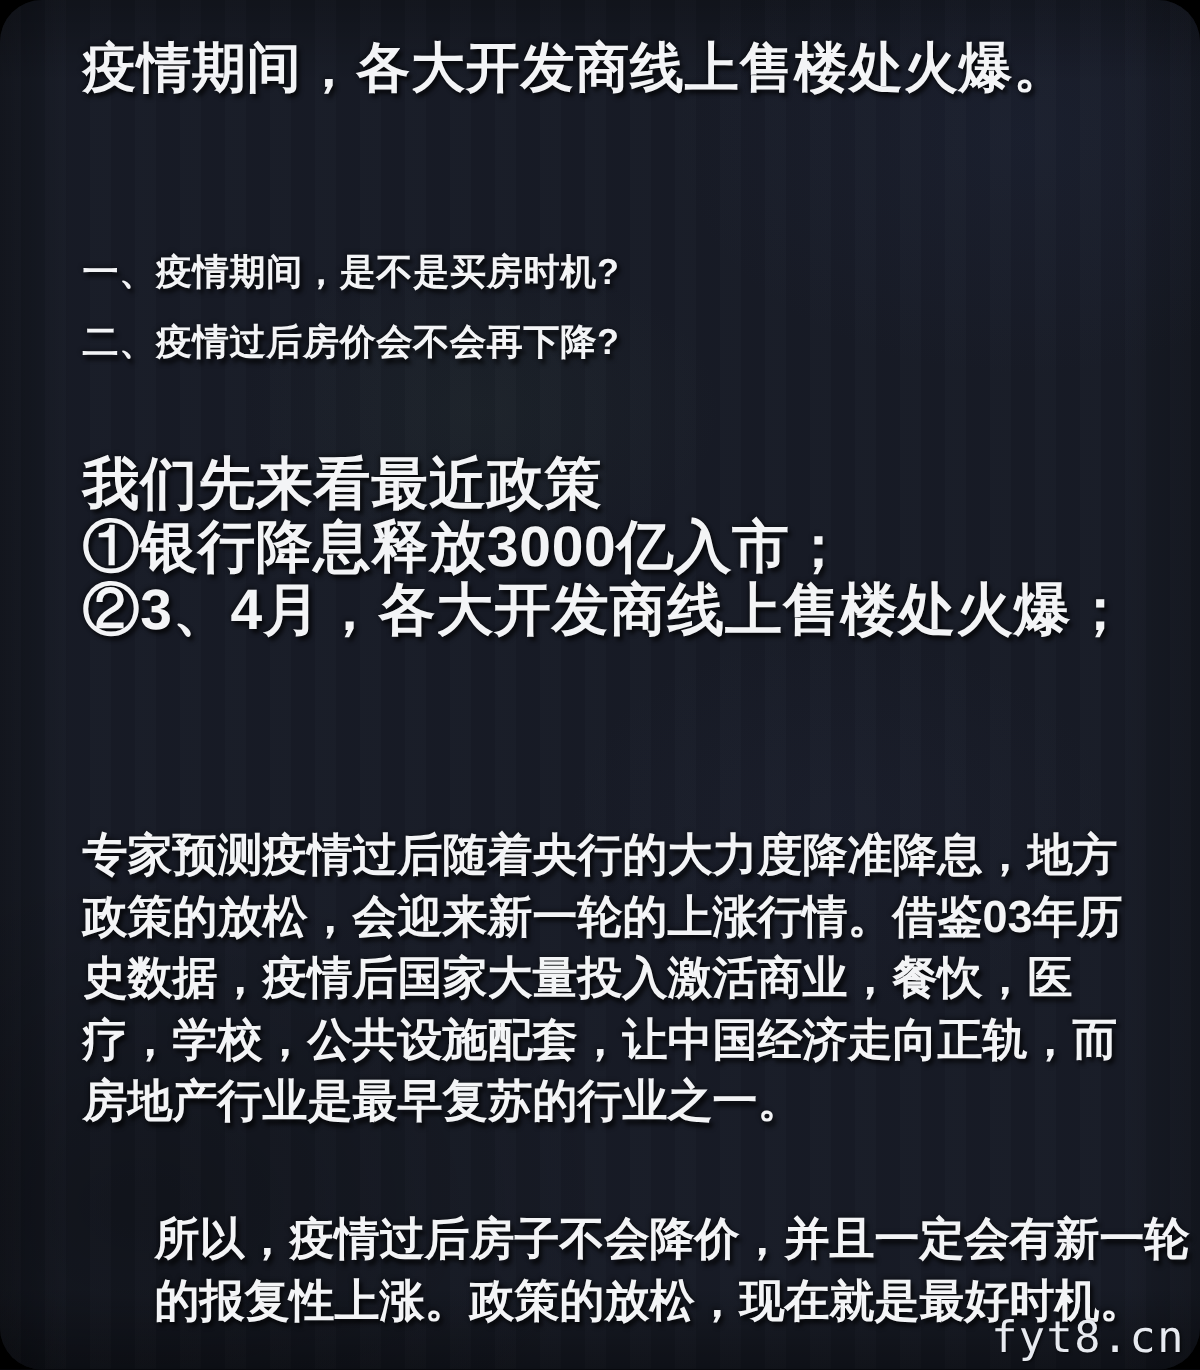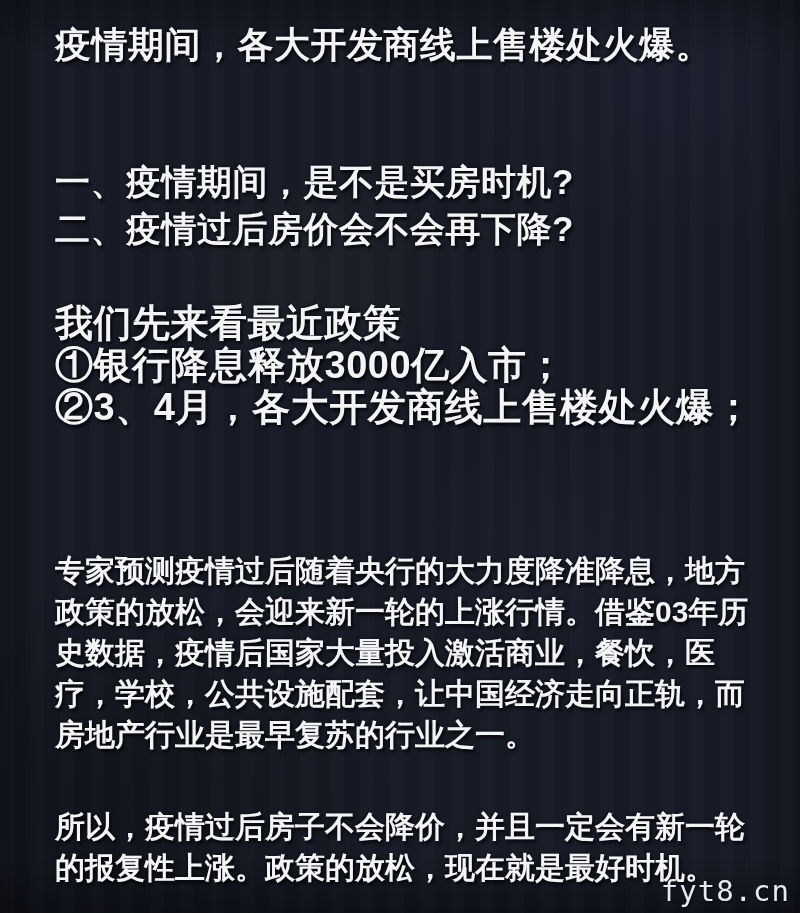--- a/index.html
+++ b/index.html
@@ -9,20 +9,21 @@
   }
   .canvas {
     position: relative;
     width: 800px;
     height: 913px;
     overflow: hidden;
     background: #171b26;
     font-family: "Liberation Sans", sans-serif;
     font-weight: bold;
     color: #f3f4f6;
+    border-radius: 28px;
   }
   
   .canvas::before {
     content: "";
     position: absolute;
     inset: 0;
     pointer-events: none;
     background:
       radial-gradient(230px 150px at 40% 30%, rgba(70, 95, 72, 0.10), transparent 70%),
       radial-gradient(320px 220px at 85% 10%, rgba(45, 55, 90, 0.16), transparent 72%),
@@ -50,39 +51,40 @@
     text-shadow: 2px 3px 3px rgba(0,0,0,0.70), -1px -1px 3px rgba(0,0,0,0.40);
   }
   .intro {
     top: 21px;
     font-size: 36px;
     line-height: 48px;
     letter-spacing: 0.5px;
   }
   .questions {
     top: 158px;
-    font-size: 35px;
+    font-size: 24px;
     line-height: 47px;
     letter-spacing: 0.5px;
   }
   .policy {
     top: 302px;
     font-size: 38px;
     line-height: 42px;
     letter-spacing: 0.5px;
   }
   .analysis {
     top: 550px;
     font-size: 30px;
     line-height: 41px;
   }
   .conclusion {
     top: 806px;
     font-size: 30px;
     line-height: 41px;
+    margin-left: 48px;
   }
   .line { white-space: nowrap; }
   .watermark {
     position: absolute;
     right: 10px;
     bottom: 5px;
     z-index: 3;
     font-family: "DejaVu Sans Mono", monospace;
     font-weight: normal;
     font-size: 29px;

